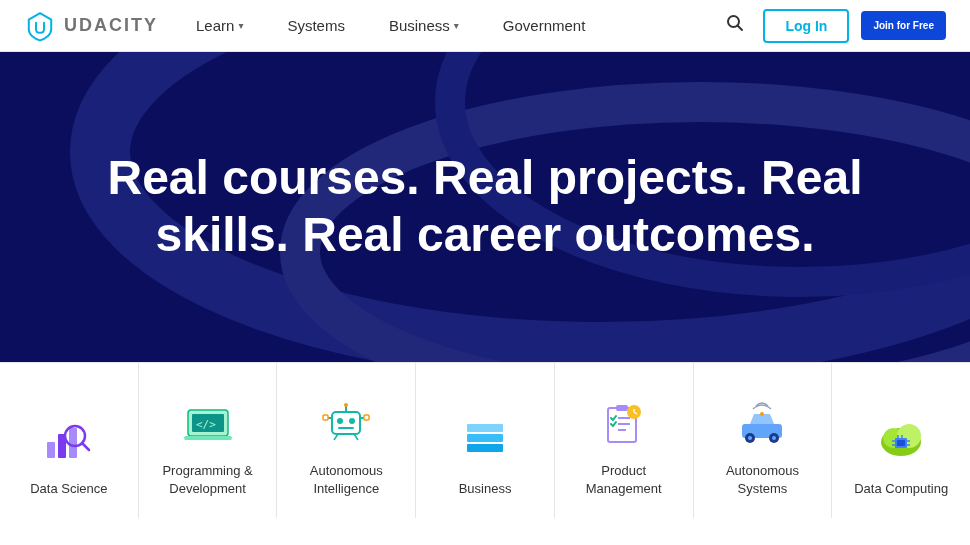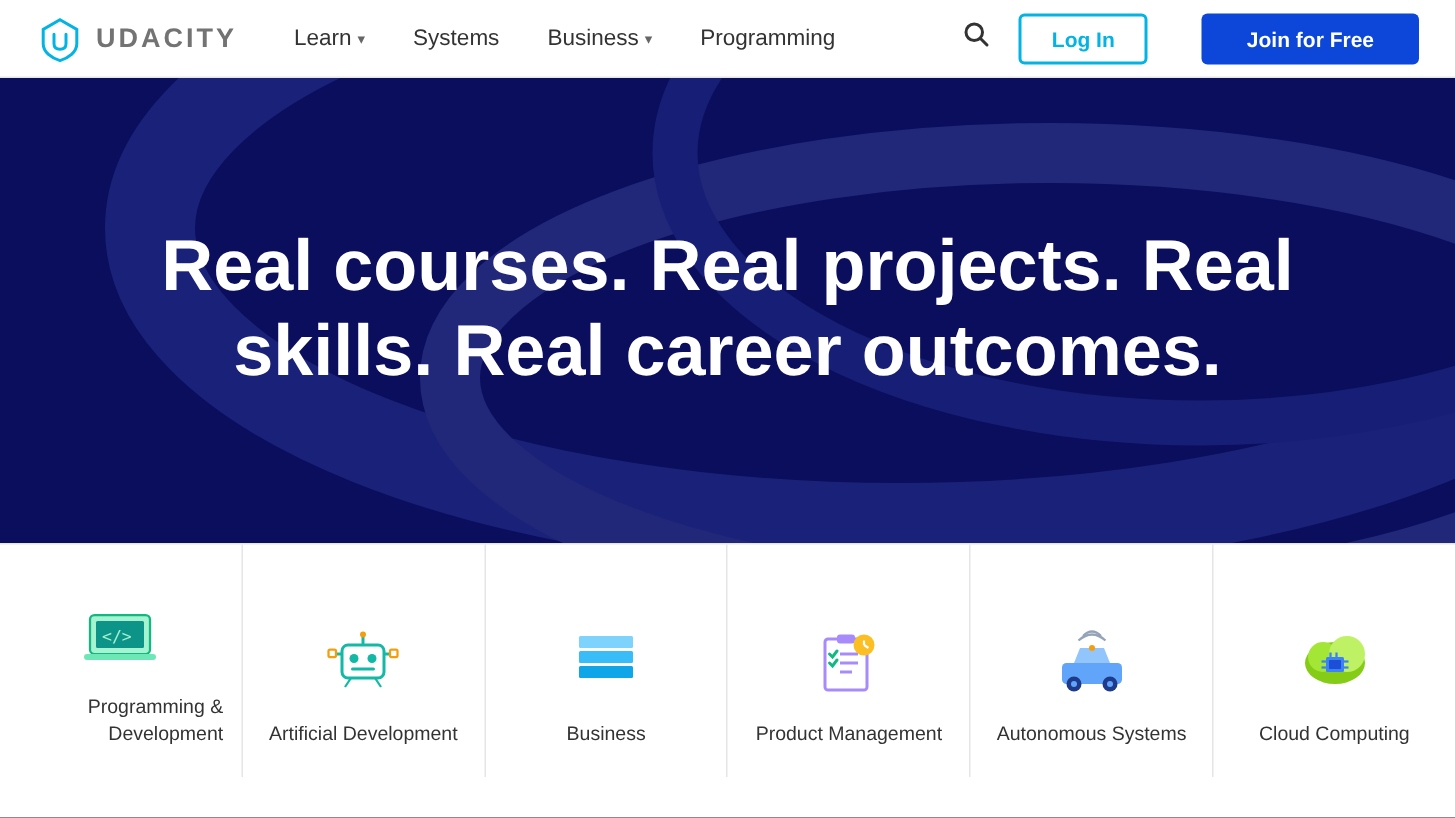--- a/index.html
+++ b/index.html
@@ -28,21 +28,21 @@
     }
     .logo-text {
       font-size: 18px;
       font-weight: 700;
       color: #737373;
       letter-spacing: 2px;
     }
     .nav-links {
       display: flex;
       align-items: center;
-      gap: 4px;
+      gap: 16px;
       flex: 1;
     }
     .nav-item {
       padding: 8px 14px;
       font-size: 15px;
       color: #333;
       cursor: pointer;
       display: flex;
       align-items: center;
       gap: 4px;
@@ -71,26 +71,25 @@
       padding: 7px 20px;
       border-radius: 4px;
       font-size: 14px;
       font-weight: 700;
       cursor: pointer;
     }
     .btn-join {
       background: #0d47d9;
       color: #fff;
       border: none;
-      padding: 9px 30px;
+      padding: 9px 12px;
       border-radius: 4px;
-      font-size: 14px;
+      font-size: 10px;
       font-weight: 700;
       cursor: pointer;
-      margin-left: 24px;
     }
 
     
     .hero {
       background: #0a0e5c;
       min-height: 310px;
       display: flex;
       align-items: center;
       justify-content: center;
       position: relative;
@@ -141,21 +140,21 @@
       width: 60px;
       height: 60px;
       display: flex;
       align-items: center;
       justify-content: center;
     }
     .category-label {
       font-size: 13px;
       font-weight: 500;
       color: #333;
-      text-align: right;
+      text-align: center;
       line-height: 1.4;
     }
 
     
     .icon-ds { position: relative; width: 56px; height: 56px; }
     
     .icon-prog { position: relative; width: 56px; height: 56px; }
     
     .icon-ai { position: relative; width: 56px; height: 56px; }
     
@@ -185,21 +184,21 @@
         <span class="nav-chevron">▾</span>
       </div>
       <div class="nav-item">
         <span>Systems</span>
       </div>
       <div class="nav-item">
         <span>Business</span>
         <span class="nav-chevron">▾</span>
       </div>
       <div class="nav-item">
-        <span>Programming</span>
+        <span>Government</span>
       </div>
     </div>
     <div class="nav-actions">
       <div class="search-icon-btn">
         <svg width="20" height="20" viewBox="0 0 20 20" fill="none">
           <circle cx="8.5" cy="8.5" r="5.5" stroke="#333" stroke-width="2"></circle>
           <line x1="12.5" y1="12.5" x2="17" y2="17" stroke="#333" stroke-width="2" stroke-linecap="round"></line>
         </svg>
       </div>
       <button class="btn-login">Log In</button>
@@ -214,20 +213,34 @@
       <ellipse cx="600" cy="100" rx="500" ry="200" fill="none" stroke="#6677ff" stroke-width="60"></ellipse>
       <ellipse cx="700" cy="200" rx="400" ry="150" fill="none" stroke="#8899ff" stroke-width="40"></ellipse>
       <ellipse cx="800" cy="50" rx="350" ry="180" fill="none" stroke="#5566ee" stroke-width="30"></ellipse>
     </svg>
   </div>
   <h1 class="hero-text">Real courses. Real projects. Real skills. Real career outcomes.</h1>
 </section>
 
 <div class="categories">
 
+  <div class="category-item">
+    <div class="category-icon icon-ds">
+      <svg width="56" height="56" viewBox="0 0 56 56">
+
+        <rect x="6" y="28" width="8" height="16" fill="#a78bfa" rx="1"></rect>
+        <rect x="17" y="20" width="8" height="24" fill="#7c3aed" rx="1"></rect>
+        <rect x="28" y="14" width="8" height="30" fill="#a78bfa" rx="1"></rect>
+
+        <circle cx="34" cy="22" r="10" fill="none" stroke="#7c3aed" stroke-width="2.5"></circle>
+        <line x1="41" y1="29" x2="48" y2="36" stroke="#7c3aed" stroke-width="2.5" stroke-linecap="round"></line>
+      </svg>
+    </div>
+    <span class="category-label">Data Science</span>
+  </div>
 
   <div class="category-item">
     <div class="category-icon icon-prog">
       <svg width="56" height="56" viewBox="0 0 56 56">
 
         <rect x="8" y="14" width="40" height="26" rx="3" fill="#a5f3d0" stroke="#10b981" stroke-width="1.5"></rect>
         <rect x="12" y="18" width="32" height="18" rx="1" fill="#0d9488"></rect>
 
         <text x="16" y="32" font-size="11" fill="#a5f3d0" font-family="monospace">&lt;/&gt;</text>
 
@@ -254,21 +267,21 @@
         <line x1="28" y1="10" x2="28" y2="16" stroke="#14b8a6" stroke-width="2"></line>
         <circle cx="28" cy="9" r="2" fill="#f59e0b"></circle>
 
         <line x1="20" y1="38" x2="16" y2="44" stroke="#14b8a6" stroke-width="1.5"></line>
         <line x1="36" y1="38" x2="40" y2="44" stroke="#14b8a6" stroke-width="1.5"></line>
 
         <rect x="5" y="19" width="5" height="5" rx="1" fill="none" stroke="#f59e0b" stroke-width="1.5"></rect>
         <rect x="46" y="19" width="5" height="5" rx="1" fill="none" stroke="#f59e0b" stroke-width="1.5"></rect>
       </svg>
     </div>
-    <span class="category-label">Artificial Development</span>
+    <span class="category-label">Autonomous Intelligence</span>
   </div>
 
   <div class="category-item">
     <div class="category-icon icon-biz">
       <svg width="56" height="56" viewBox="0 0 56 56">
 
         <rect x="10" y="30" width="36" height="8" rx="1" fill="#0ea5e9"></rect>
         <rect x="10" y="20" width="36" height="8" rx="1" fill="#38bdf8"></rect>
         <rect x="10" y="10" width="36" height="8" rx="1" fill="#7dd3fc"></rect>
       </svg>
@@ -333,16 +346,16 @@
         <rect x="24" y="26" width="8" height="6" rx="0.5" fill="#1d4ed8"></rect>
 
         <line x1="22" y1="27" x2="19" y2="27" stroke="#3b82f6" stroke-width="1.5"></line>
         <line x1="22" y1="31" x2="19" y2="31" stroke="#3b82f6" stroke-width="1.5"></line>
         <line x1="34" y1="27" x2="37" y2="27" stroke="#3b82f6" stroke-width="1.5"></line>
         <line x1="34" y1="31" x2="37" y2="31" stroke="#3b82f6" stroke-width="1.5"></line>
         <line x1="25" y1="24" x2="25" y2="21" stroke="#3b82f6" stroke-width="1.5"></line>
         <line x1="29" y1="24" x2="29" y2="21" stroke="#3b82f6" stroke-width="1.5"></line>
       </svg>
     </div>
-    <span class="category-label">Cloud Computing</span>
+    <span class="category-label">Data Computing</span>
   </div>
 
 </div>
 
 </body></html>

